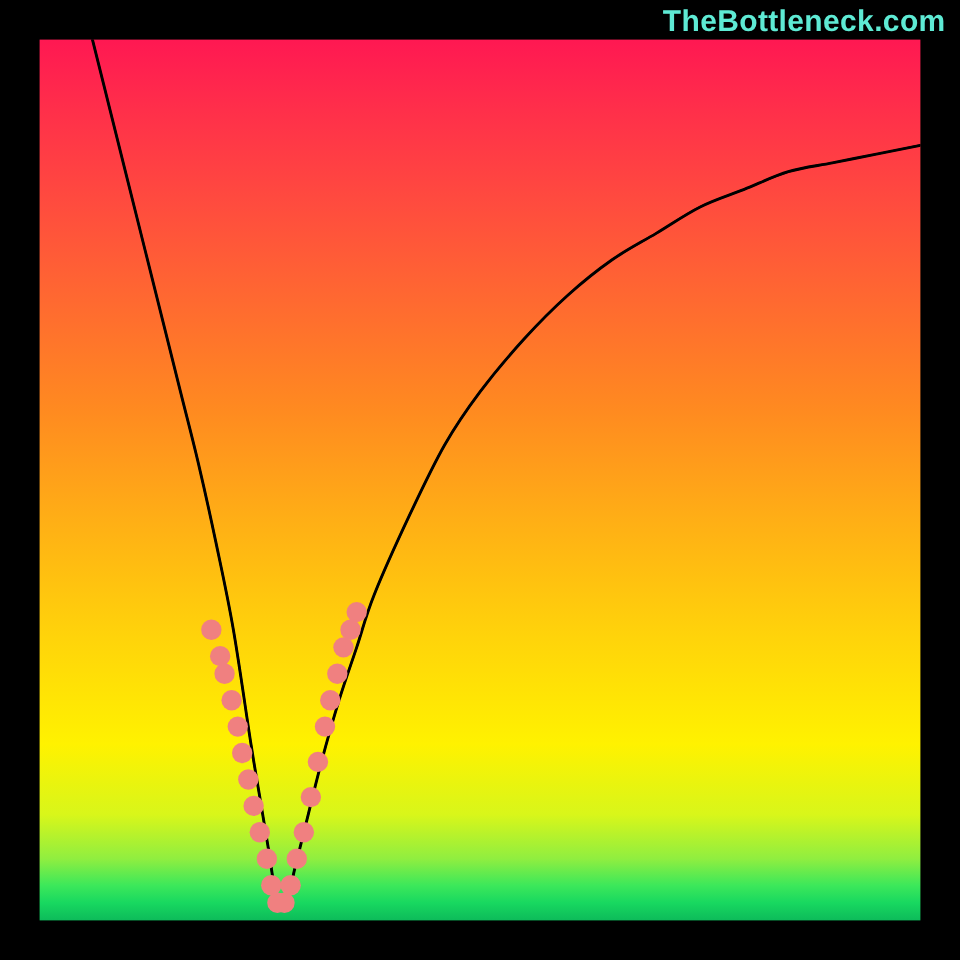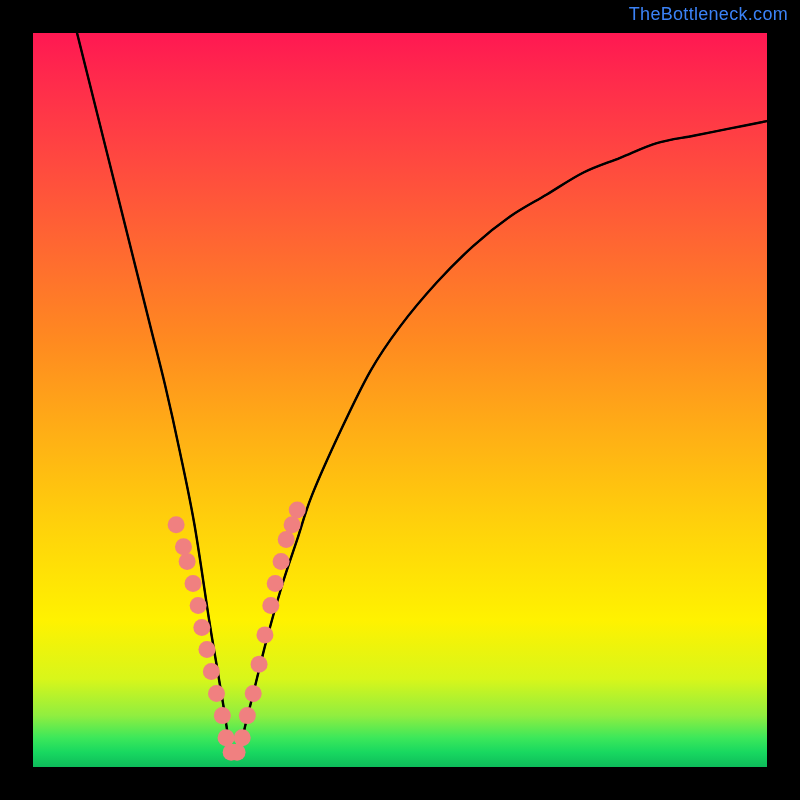--- a/index.html
+++ b/index.html
@@ -38,23 +38,23 @@
       #90ee40 93%,
       #3de85a 96%,
       #18d860 98%,
       #0dbb5a 100%
     );
   }
   .watermark {
     position: absolute;
     top: 4px;
     right: 12px;
-    color: #3b82f6;
-    font-size: 18px;
-    font-weight: 400;
+    color: #5eead4;
+    font-size: 25px;
+    font-weight: 700;
     letter-spacing: 0.3px;
     user-select: none;
   }
   svg.curve {
     position: absolute;
     left: 0;
     top: 0;
     width: 734px;
     height: 734px;
   }

